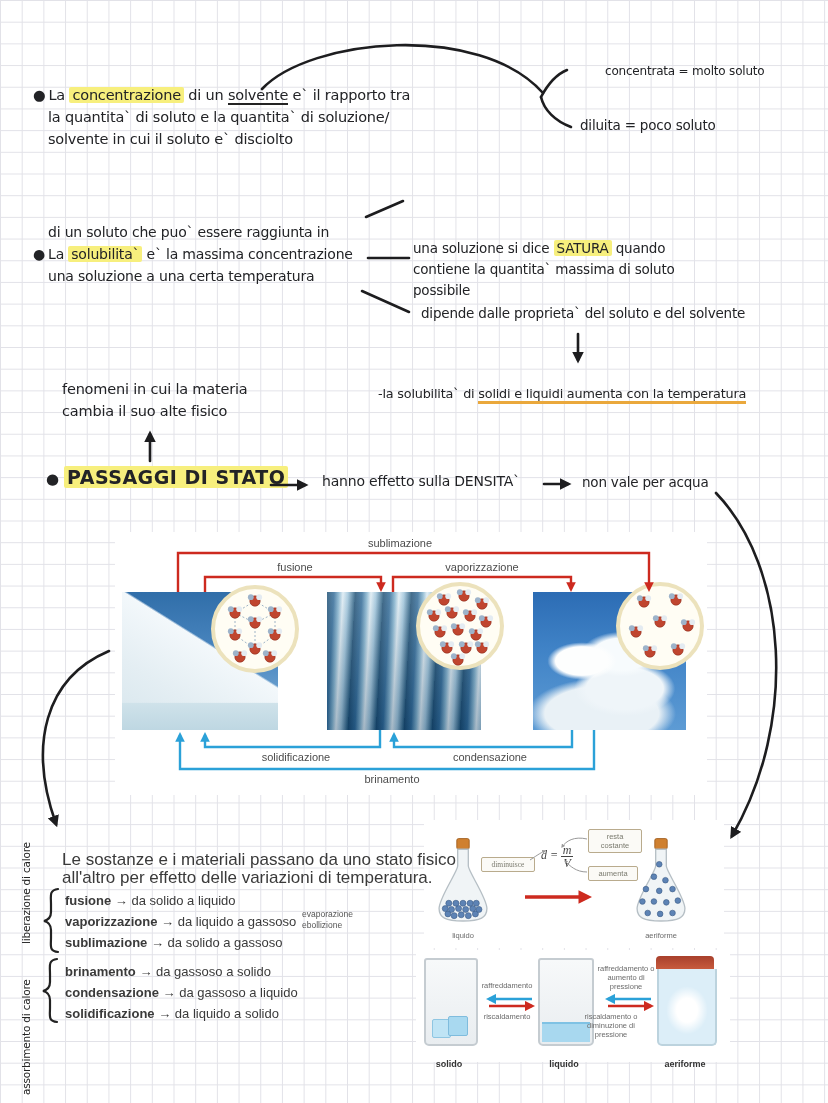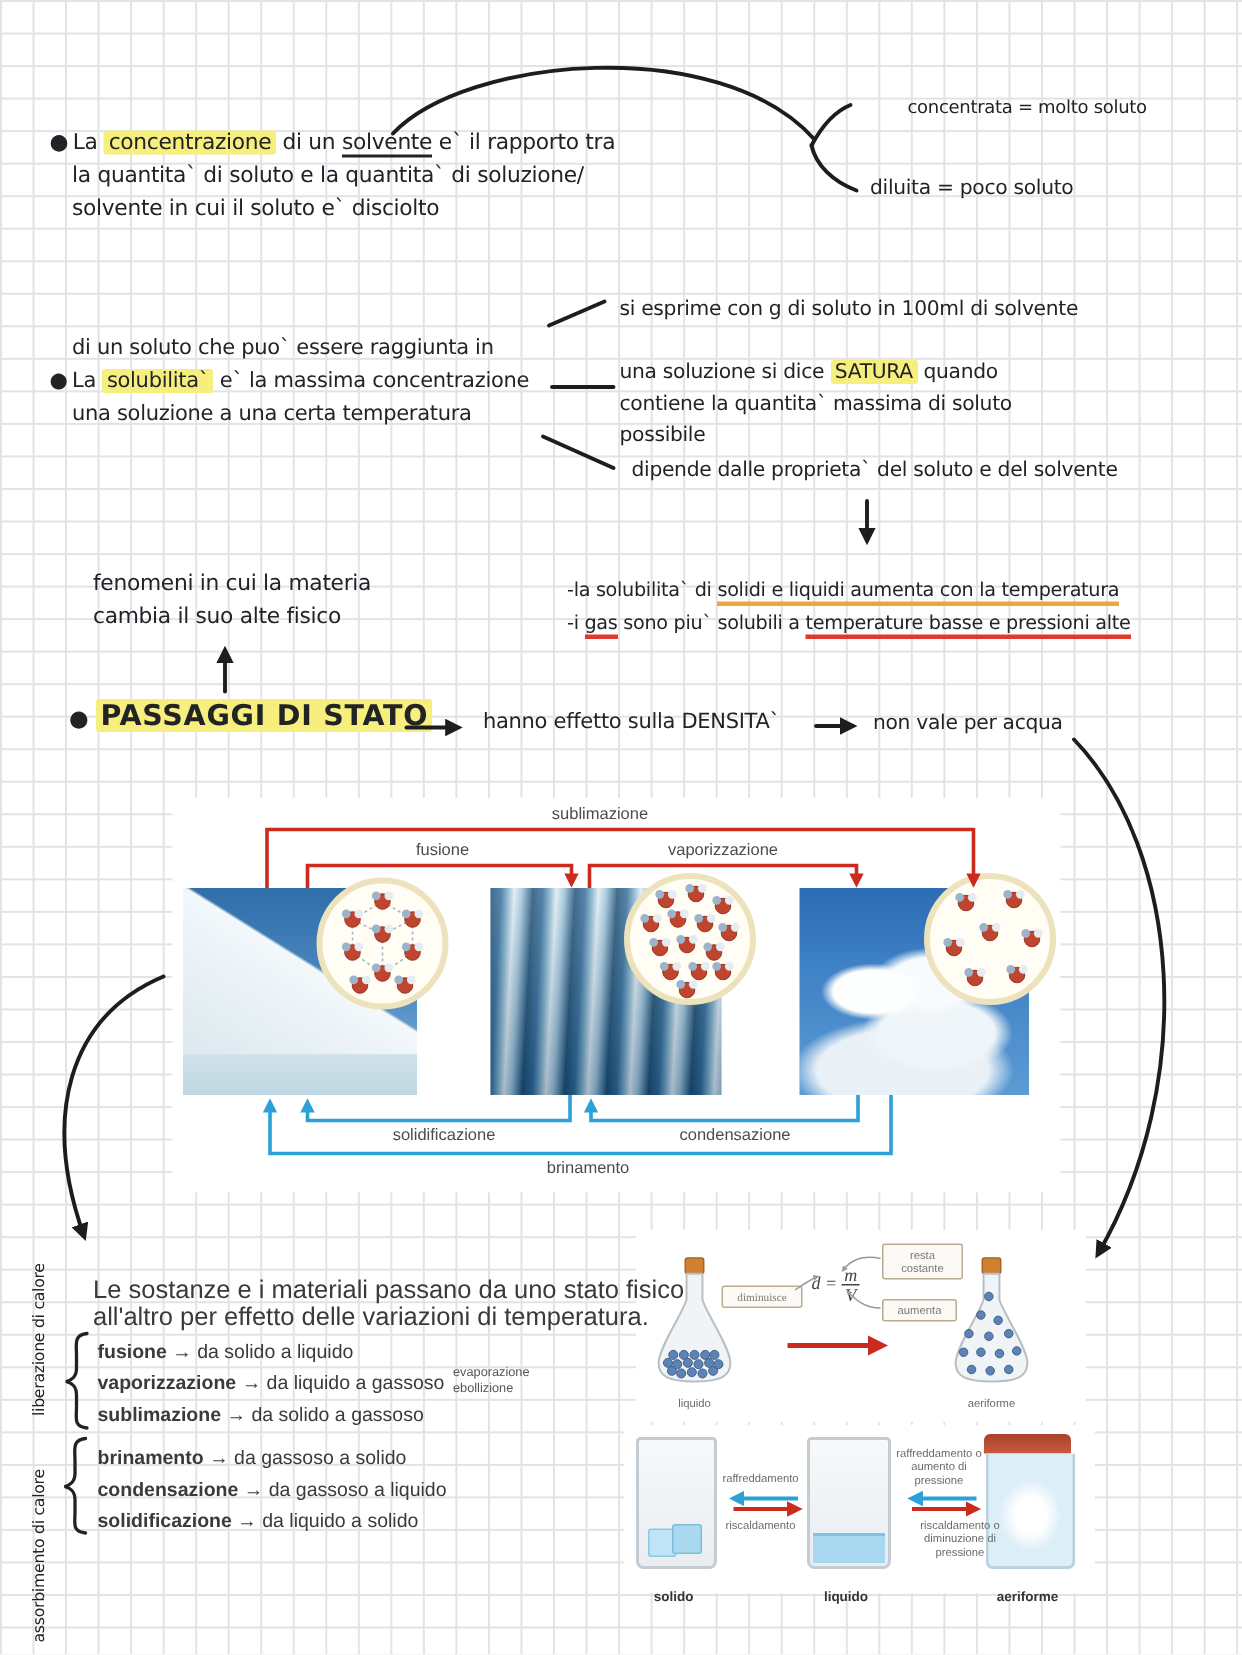--- a/index.html
+++ b/index.html
@@ -56,33 +56,31 @@
   <div class="abs hw line" style="left:580px;top:117px;font-size:13.5px;">diluita = poco soluto</div>
 
   <div class="abs hw" style="left:33px;top:221px;font-size:14px;line-height:22px;">
     <div class="line ind">di un soluto che puo` essere raggiunta in</div>
     <div class="line">
       <span class="dot">●</span><span>La </span><span class="hl">solubilita`</span><span> e` la massima concentrazione</span>
     </div>
     <div class="line ind">una soluzione a una certa temperatura</div>
   </div>
 
-  <div class="abs hw line" style="left:413px;top:198px;font-size:13.5px;">si esprime con g di soluto in 100ml di solvente</div>
 
   <div class="abs hw" style="left:413px;top:238px;font-size:13.5px;line-height:21px;">
     <div class="line"><span>una soluzione si dice </span><span class="hl">SATURA</span><span> quando</span></div>
     <div class="line">contiene la quantita` massima di soluto</div>
     <div class="line">possibile</div>
   </div>
 
   <div class="abs hw line" style="left:421px;top:305px;font-size:13.5px;">dipende dalle proprieta` del soluto e del solvente</div>
 
   <div class="abs hw" style="left:378px;top:383px;font-size:12.8px;line-height:22px;">
     <div class="line"><span>-la solubilita` di </span><span class="uo">solidi e liquidi aumenta con la temperatura</span></div>
-    <div class="line"><span>-i </span><span class="ur">gas</span><span> sono piu` solubili a </span><span class="ur">temperature basse e pressioni alte</span></div>
   </div>
 
   <div class="abs hw" style="left:62px;top:378px;font-size:14.5px;line-height:22px;">
     <div class="line">fenomeni in cui la materia</div>
     <div class="line">cambia il suo alte fisico</div>
   </div>
 
   <div class="abs hw line" style="left:46px;top:470px;font-size:15px;">●</div>
   <div class="abs hw line" style="left:64px;top:466px;font-size:19px;font-weight:bold;letter-spacing:0.5px;"><span class="hl">PASSAGGI DI STATO</span></div>
   <div class="abs hw line" style="left:322px;top:473px;font-size:14px;">hanno effetto sulla DENSITA`</div>
@@ -260,21 +258,21 @@
 
   <div class="abs" style="left:656px;top:956px;width:58px;height:88px;">
     <div style="position:absolute;left:0;top:0;width:58px;height:13px;background:linear-gradient(180deg,#a8402c,#c75b3e);border-radius:4px 4px 0 0;"></div>
     <div style="position:absolute;left:1px;top:13px;width:56px;height:75px;border:2px solid #bcd3de;border-top:none;border-radius:0 0 5px 5px;background:radial-gradient(ellipse 26px 30px at 50% 55%, #ffffff 40%, rgba(255,255,255,0) 80%), #dceef8;"></div>
   </div>
   <div class="abs statename" style="left:656px;top:1048px;width:58px;">aeriforme</div>
 
   <div class="abs smalllabel" style="left:478px;top:981px;width:58px;">raffreddamento</div>
   <div class="abs smalllabel" style="left:478px;top:1012px;width:58px;">riscaldamento</div>
   <div class="abs smalllabel" style="left:597px;top:964px;width:58px;">raffreddamento o aumento di pressione</div>
-  <div class="abs smalllabel" style="left:611px;top:1012px;width:58px;">riscaldamento o diminuzione di pressione</div>
+  <div class="abs smalllabel" style="left:582px;top:1012px;width:58px;">riscaldamento o diminuzione di pressione</div>
 
   <svg class="abs" style="left:0;top:0;pointer-events:none;" width="828" height="1103" viewBox="0 0 828 1103">
     <defs>
       <marker id="mb" viewBox="0 0 10 10" refX="7" refY="5" markerWidth="4.5" markerHeight="4.5" orient="auto">
           <path d="M0,0 L10,5 L0,10 z" fill="#1d1d1f"></path>
         </marker>
       <marker id="mr" viewBox="0 0 10 10" refX="7" refY="5" markerWidth="4" markerHeight="4" orient="auto">
           <path d="M0,0 L10,5 L0,10 z" fill="#cd2a1f"></path>
         </marker>
       <marker id="mbl" viewBox="0 0 10 10" refX="7" refY="5" markerWidth="4" markerHeight="4" orient="auto">

